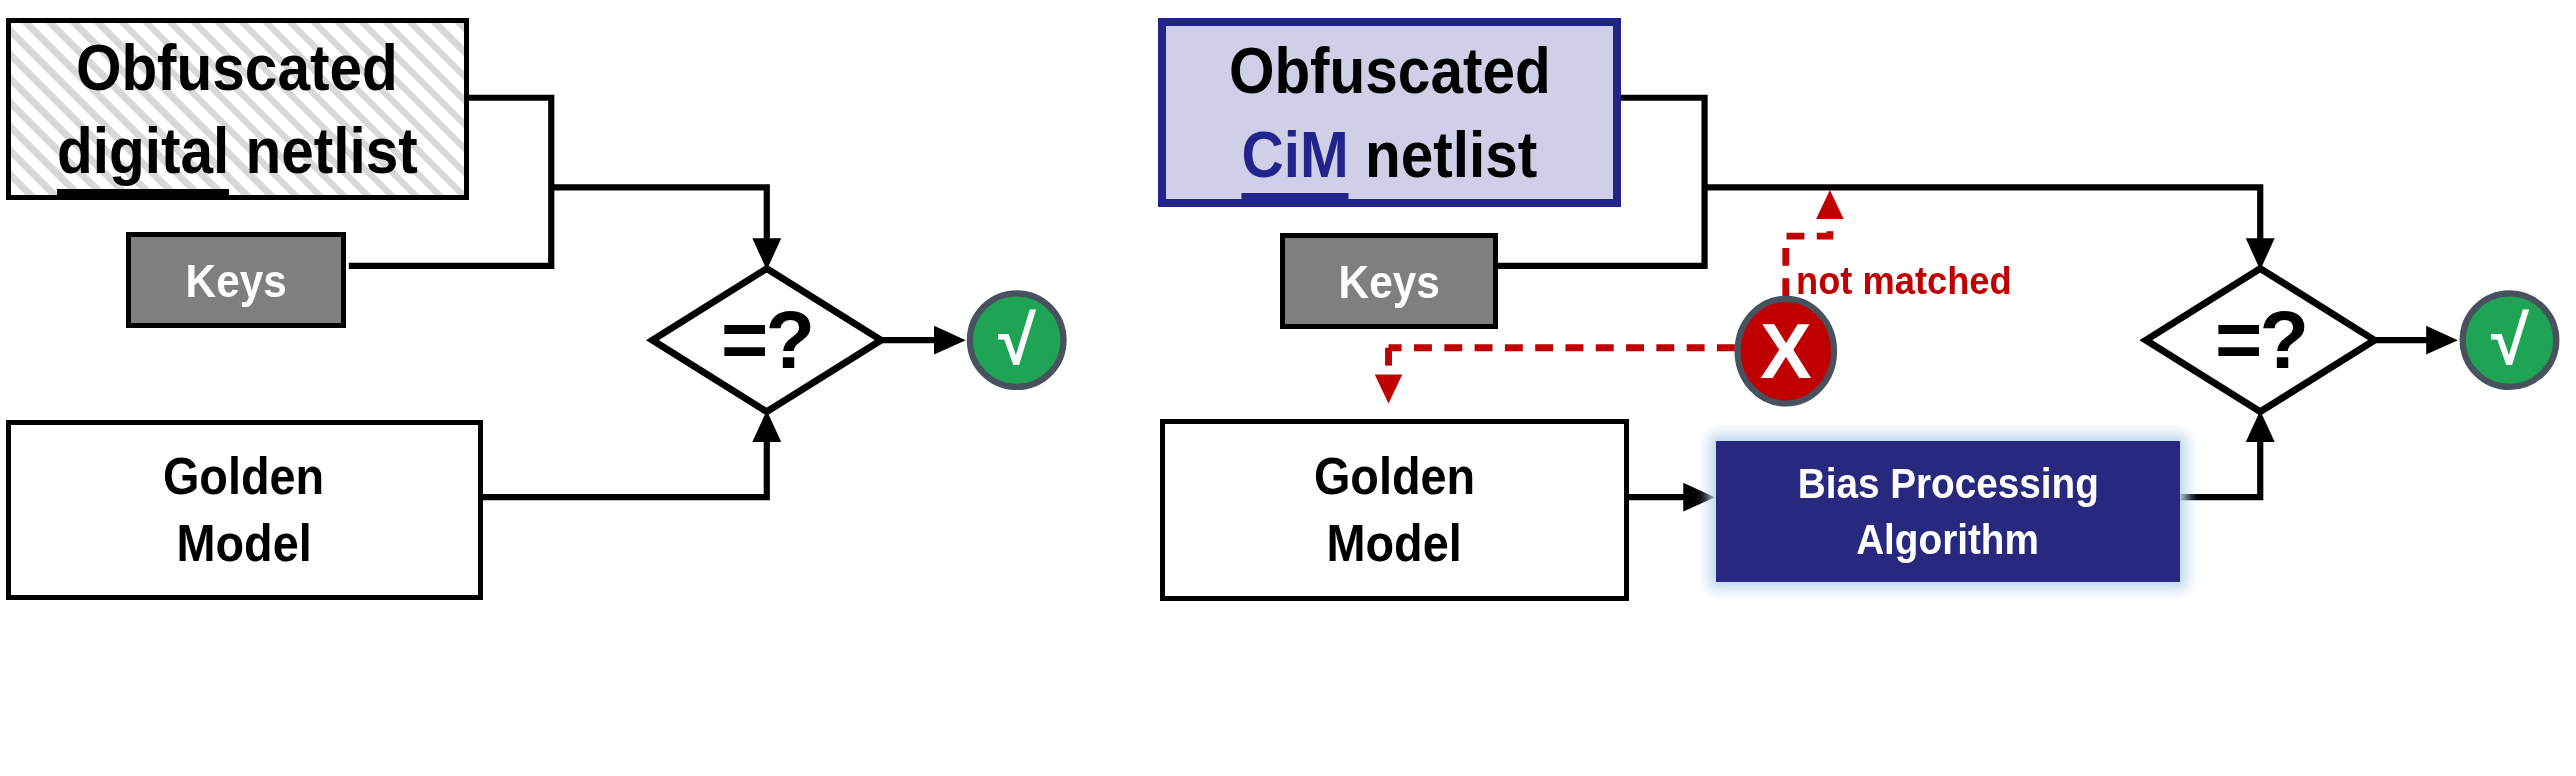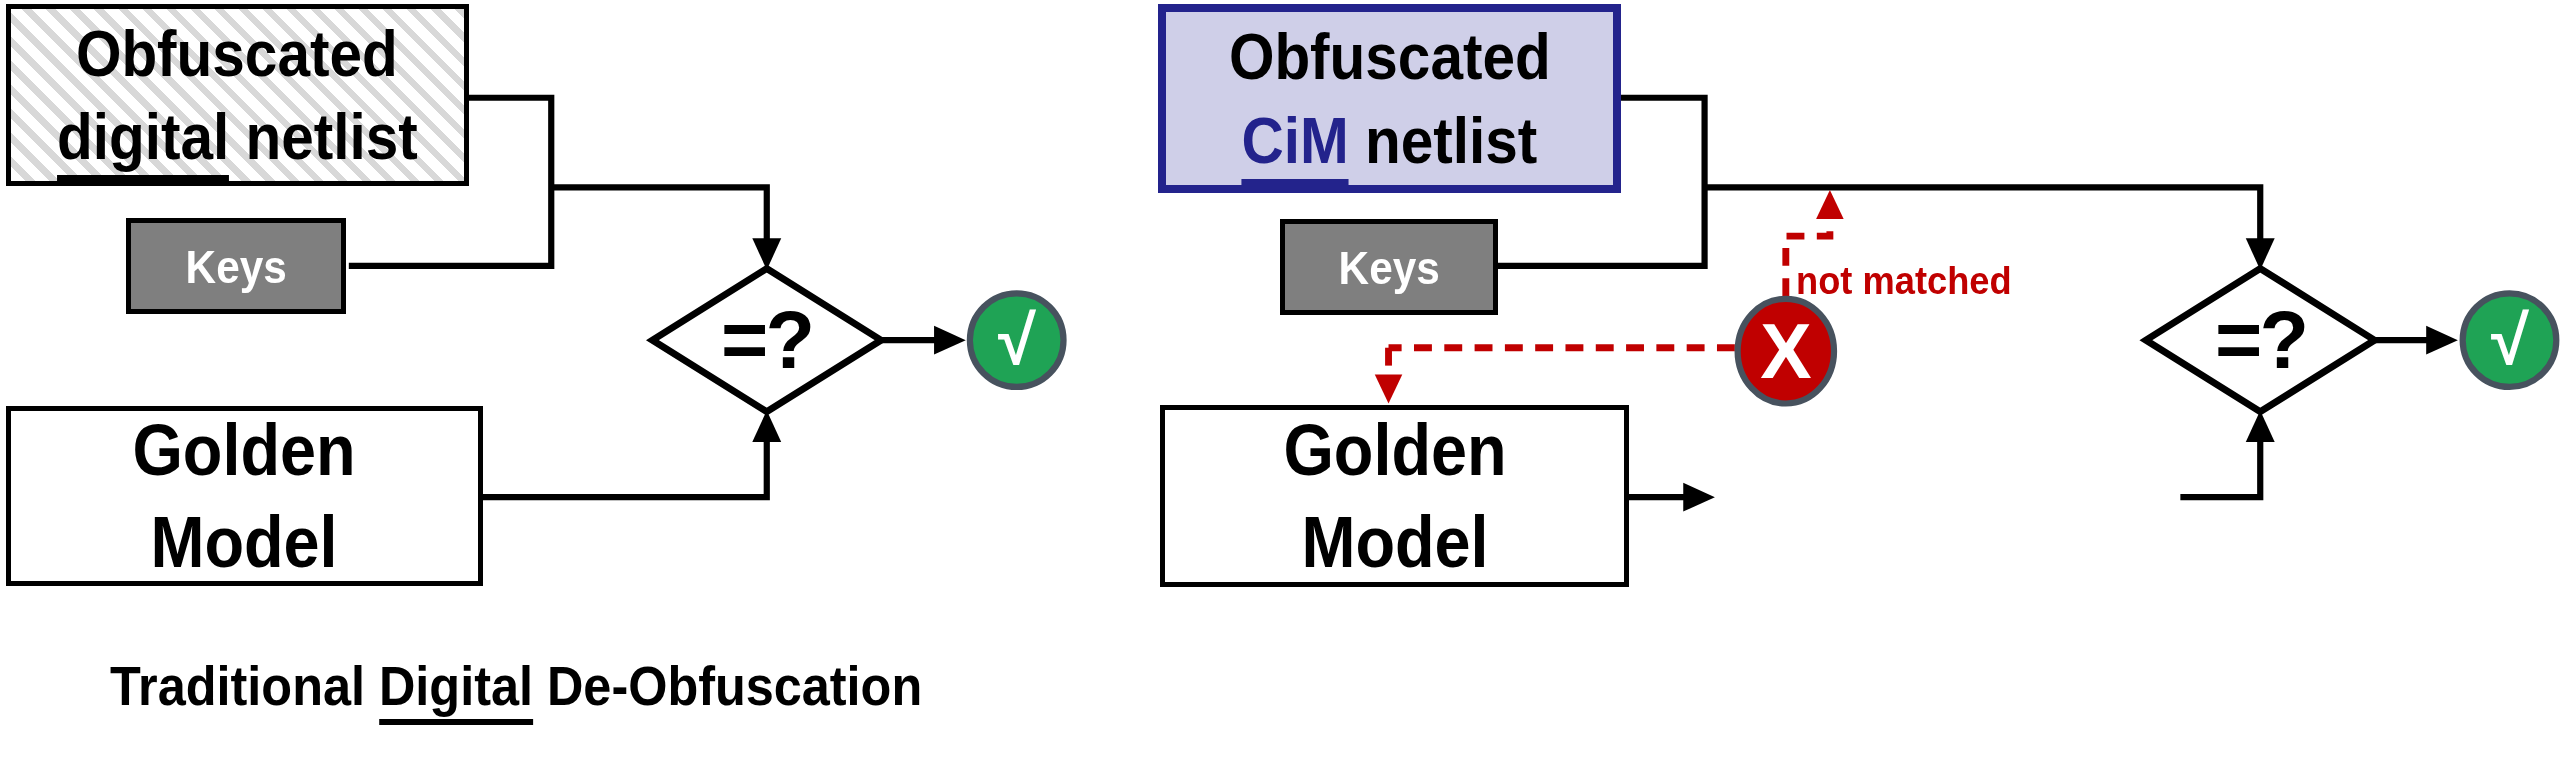--- a/index.html
+++ b/index.html
@@ -7,35 +7,35 @@
     --red:#C00000; --green:#1FA355; --slate:#47525E; --hatch:#D8D8D8;
     --glow:#BDD7EE; --black:#000000;
   }
   *{box-sizing:border-box;}
   html,body{margin:0;padding:0;background:#fff;}
   body{font-family:"Liberation Sans", sans-serif;}
   .stage{position:relative;width:2576px;height:776px;background:#fff;overflow:hidden;}
   svg.wires{position:absolute;left:0;top:0;width:2576px;height:776px;}
   .abs{position:absolute;}
   .box{position:absolute;display:flex;flex-direction:column;align-items:center;justify-content:center;text-align:center;}
-  .bold{font-weight:700;}
+  .bold{font-weight:700;margin-top:14px;}
   .cx{display:inline-block;transform:scaleX(0.9);transform-origin:center;white-space:nowrap;}
   .line{line-height:1.28;}
   .u{border-bottom:6.2px solid currentColor;padding-bottom:2.1px;}
   .u-navy{color:var(--navy);border-bottom:6.9px solid var(--navy);padding-bottom:2.1px;}
 
   .netlist-left{left:5.5px;top:4.1px;width:463px;height:182px;border:5.5px solid var(--black);
     background:repeating-linear-gradient(45deg,#fff 0 10.3px,var(--hatch) 10.3px 17px);
     font-size:65px;color:#000;}
   .netlist-right{left:1158px;top:4.1px;width:463px;height:189px;border:8.3px solid var(--navy);
     background:var(--lavender);font-size:65px;color:#000;}
   .keys{background:var(--gray);border:5.5px solid var(--black);color:#fff;font-size:47px;}
   .keys-left{left:126px;top:218px;width:220px;height:96px;}
   .keys-right{left:1280px;top:219px;width:218px;height:96px;}
-  .gm{background:#fff;border:5.5px solid var(--black);color:#000;font-size:72px;}
+  .gm{background:#fff;border:5.5px solid var(--black);color:#000;font-size:52px;}
   .gm-left{left:5.5px;top:406px;width:477px;height:180px;}
   .gm-right{left:1160px;top:405px;width:469px;height:182px;}
   .bias{left:1716px;top:427px;width:464px;height:141px;background:var(--navy-fill);
     color:#fff;font-size:43px;line-height:1.45;
     box-shadow:0 0 12.4px 6.9px var(--glow);}
   .decision{width:229px;height:143px;display:flex;align-items:center;justify-content:center;
     font-size:81px;font-weight:700;letter-spacing:-2.8px;color:#000;}
   .decision-left{left:652px;top:269px;}
   .decision-right{left:2146px;top:269px;}
   .check{width:94px;height:94px;display:flex;align-items:center;justify-content:center;
@@ -101,38 +101,39 @@
   </div>
 
   <div class="abs decision decision-left">
     <span>=?</span>
   </div>
 
   <div class="abs check check-left">
     <span>√</span>
   </div>
 
-  <div class="abs caption caption-left">
-    <span class="cx"><span>Traditional </span><span class="u">Digital</span><span> De-Obfuscation</span></span>
-  </div>
 
   <div class="box netlist-right bold">
     <div class="line cx">Obfuscated</div>
     <div class="line cx"><span class="u-navy">CiM</span><span> netlist</span></div>
   </div>
 
   <div class="box keys keys-right bold">
     <div class="cx">Keys</div>
   </div>
 
   <div class="box gm gm-right bold">
     <div class="line cx">Golden</div>
     <div class="line cx">Model</div>
   </div>
 
+  <div class="box bias bold">
+    <div class="line cx">Bias Processing</div>
+    <div class="line cx">Algorithm</div>
+  </div>
 
   <div class="abs decision decision-right">
     <span>=?</span>
   </div>
 
   <div class="abs check check-right">
     <span>√</span>
   </div>
 
   <div class="abs cross">

